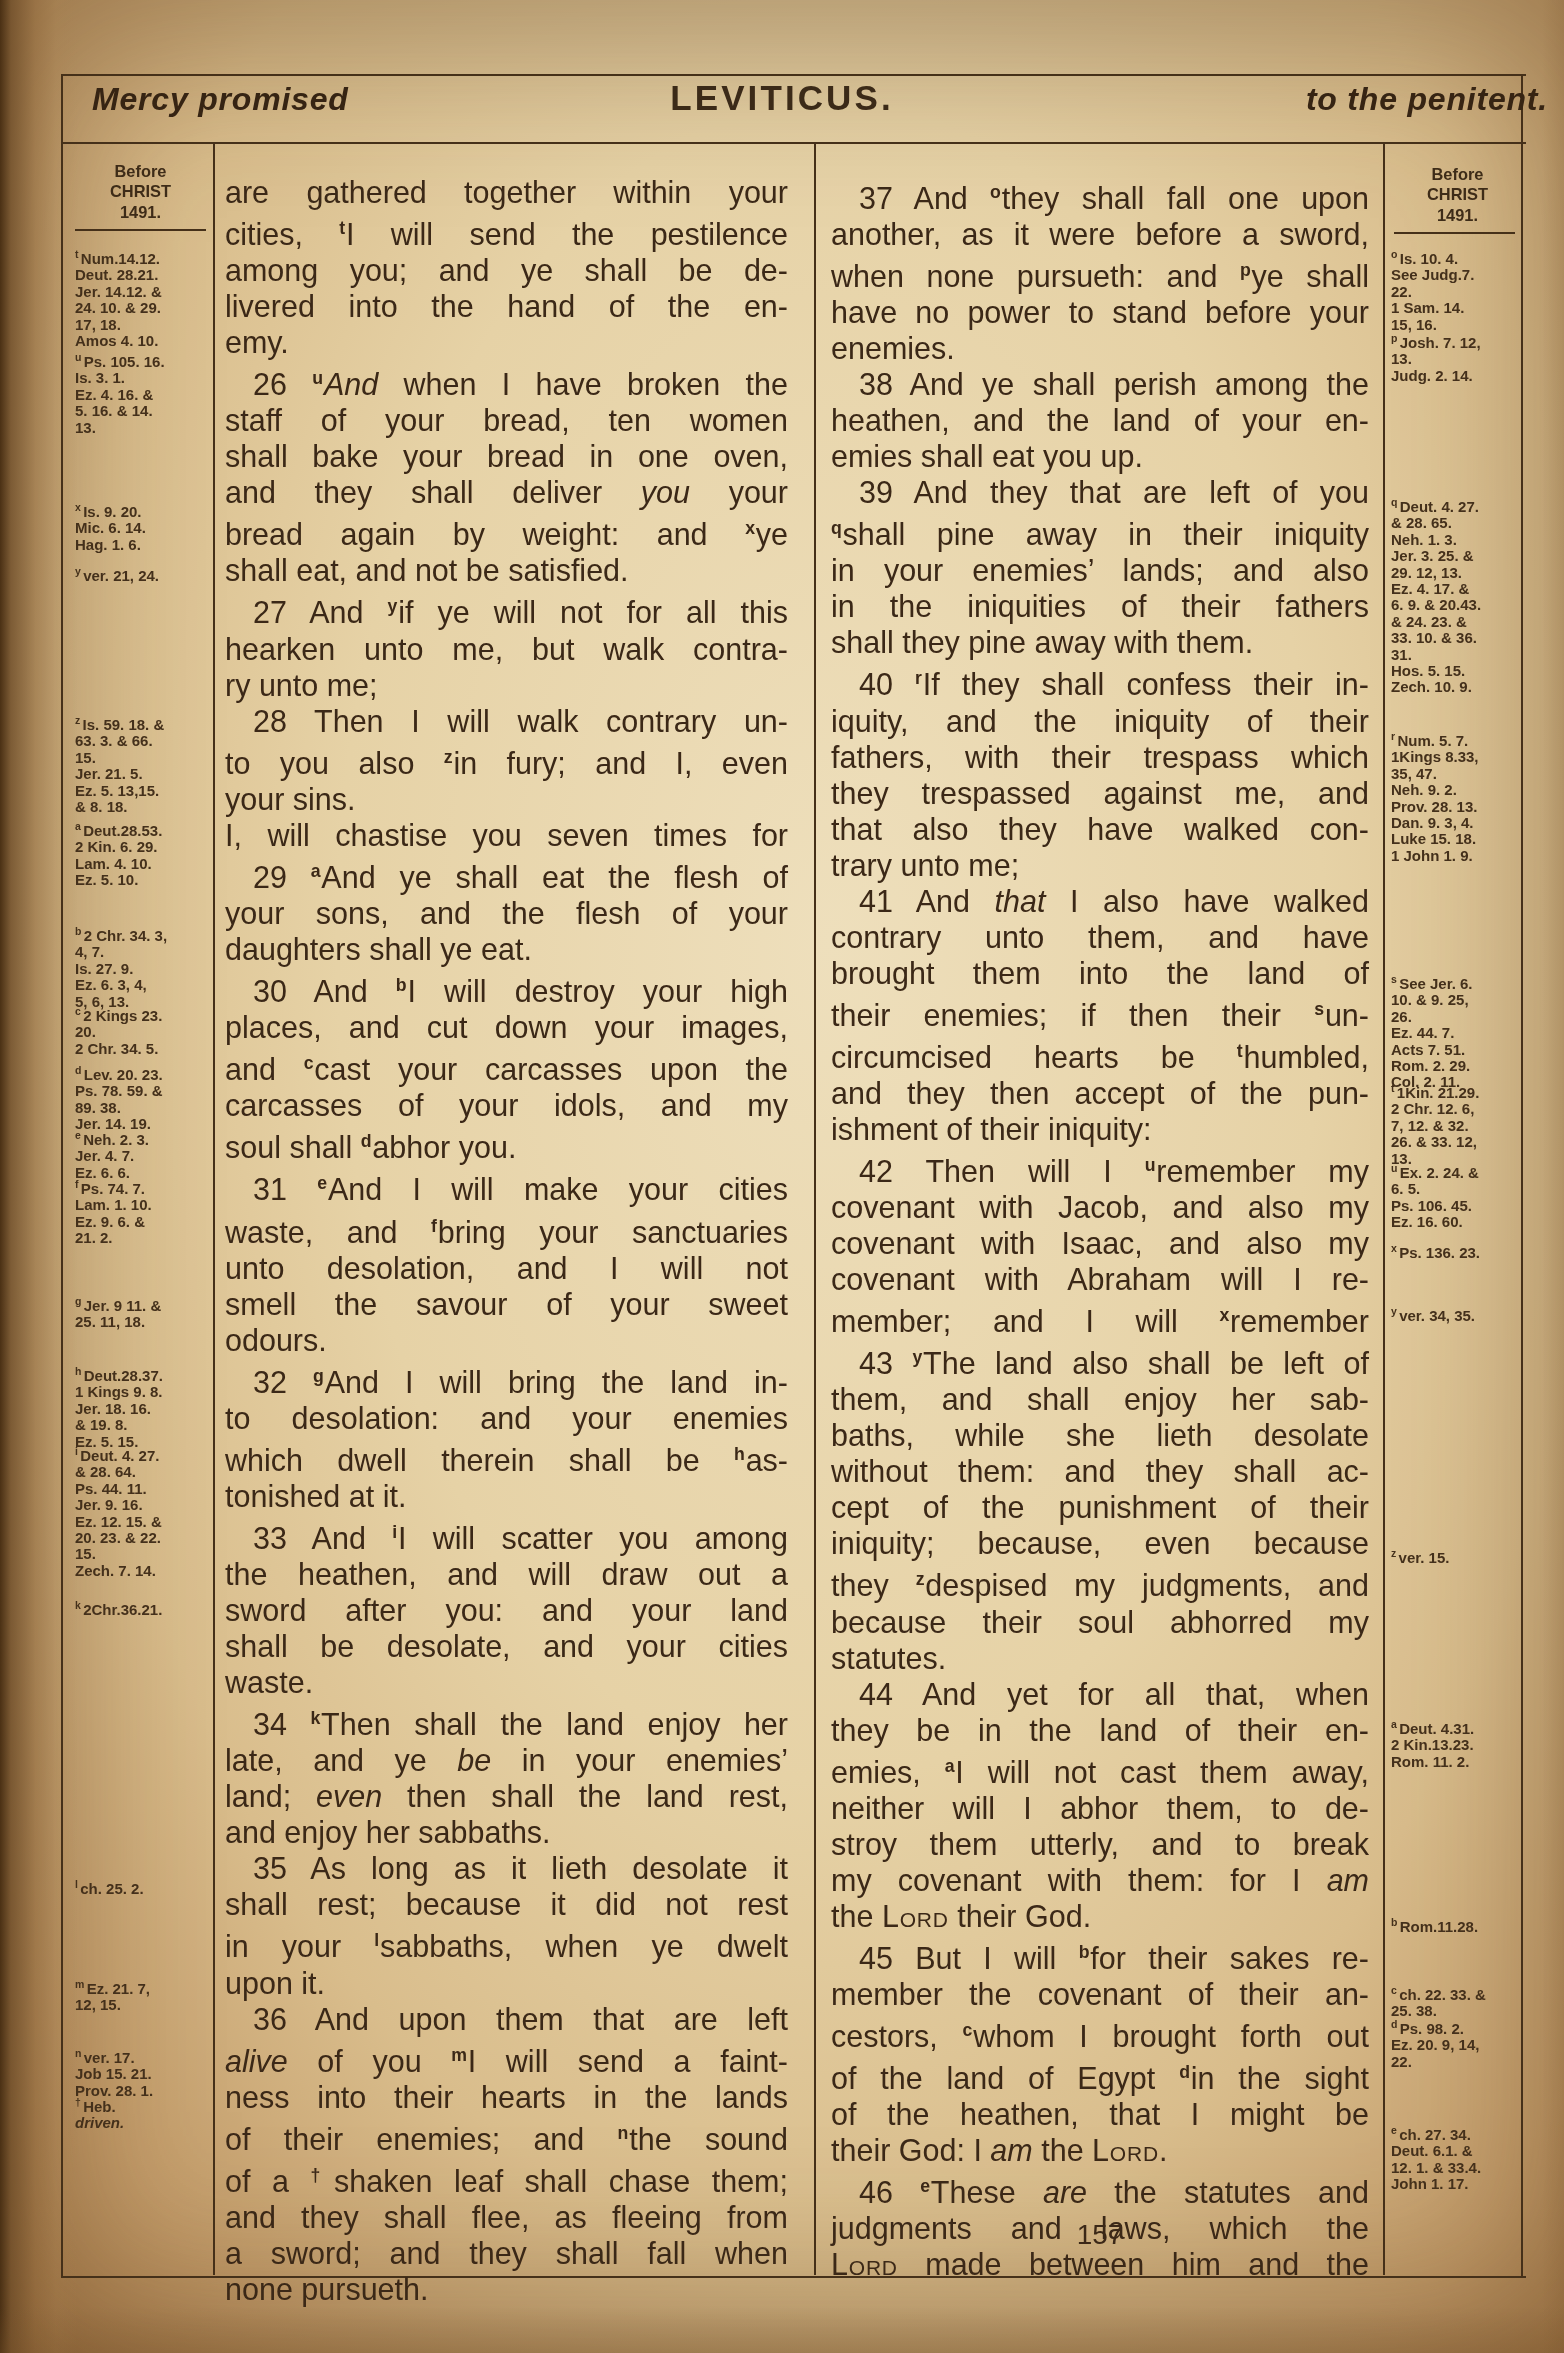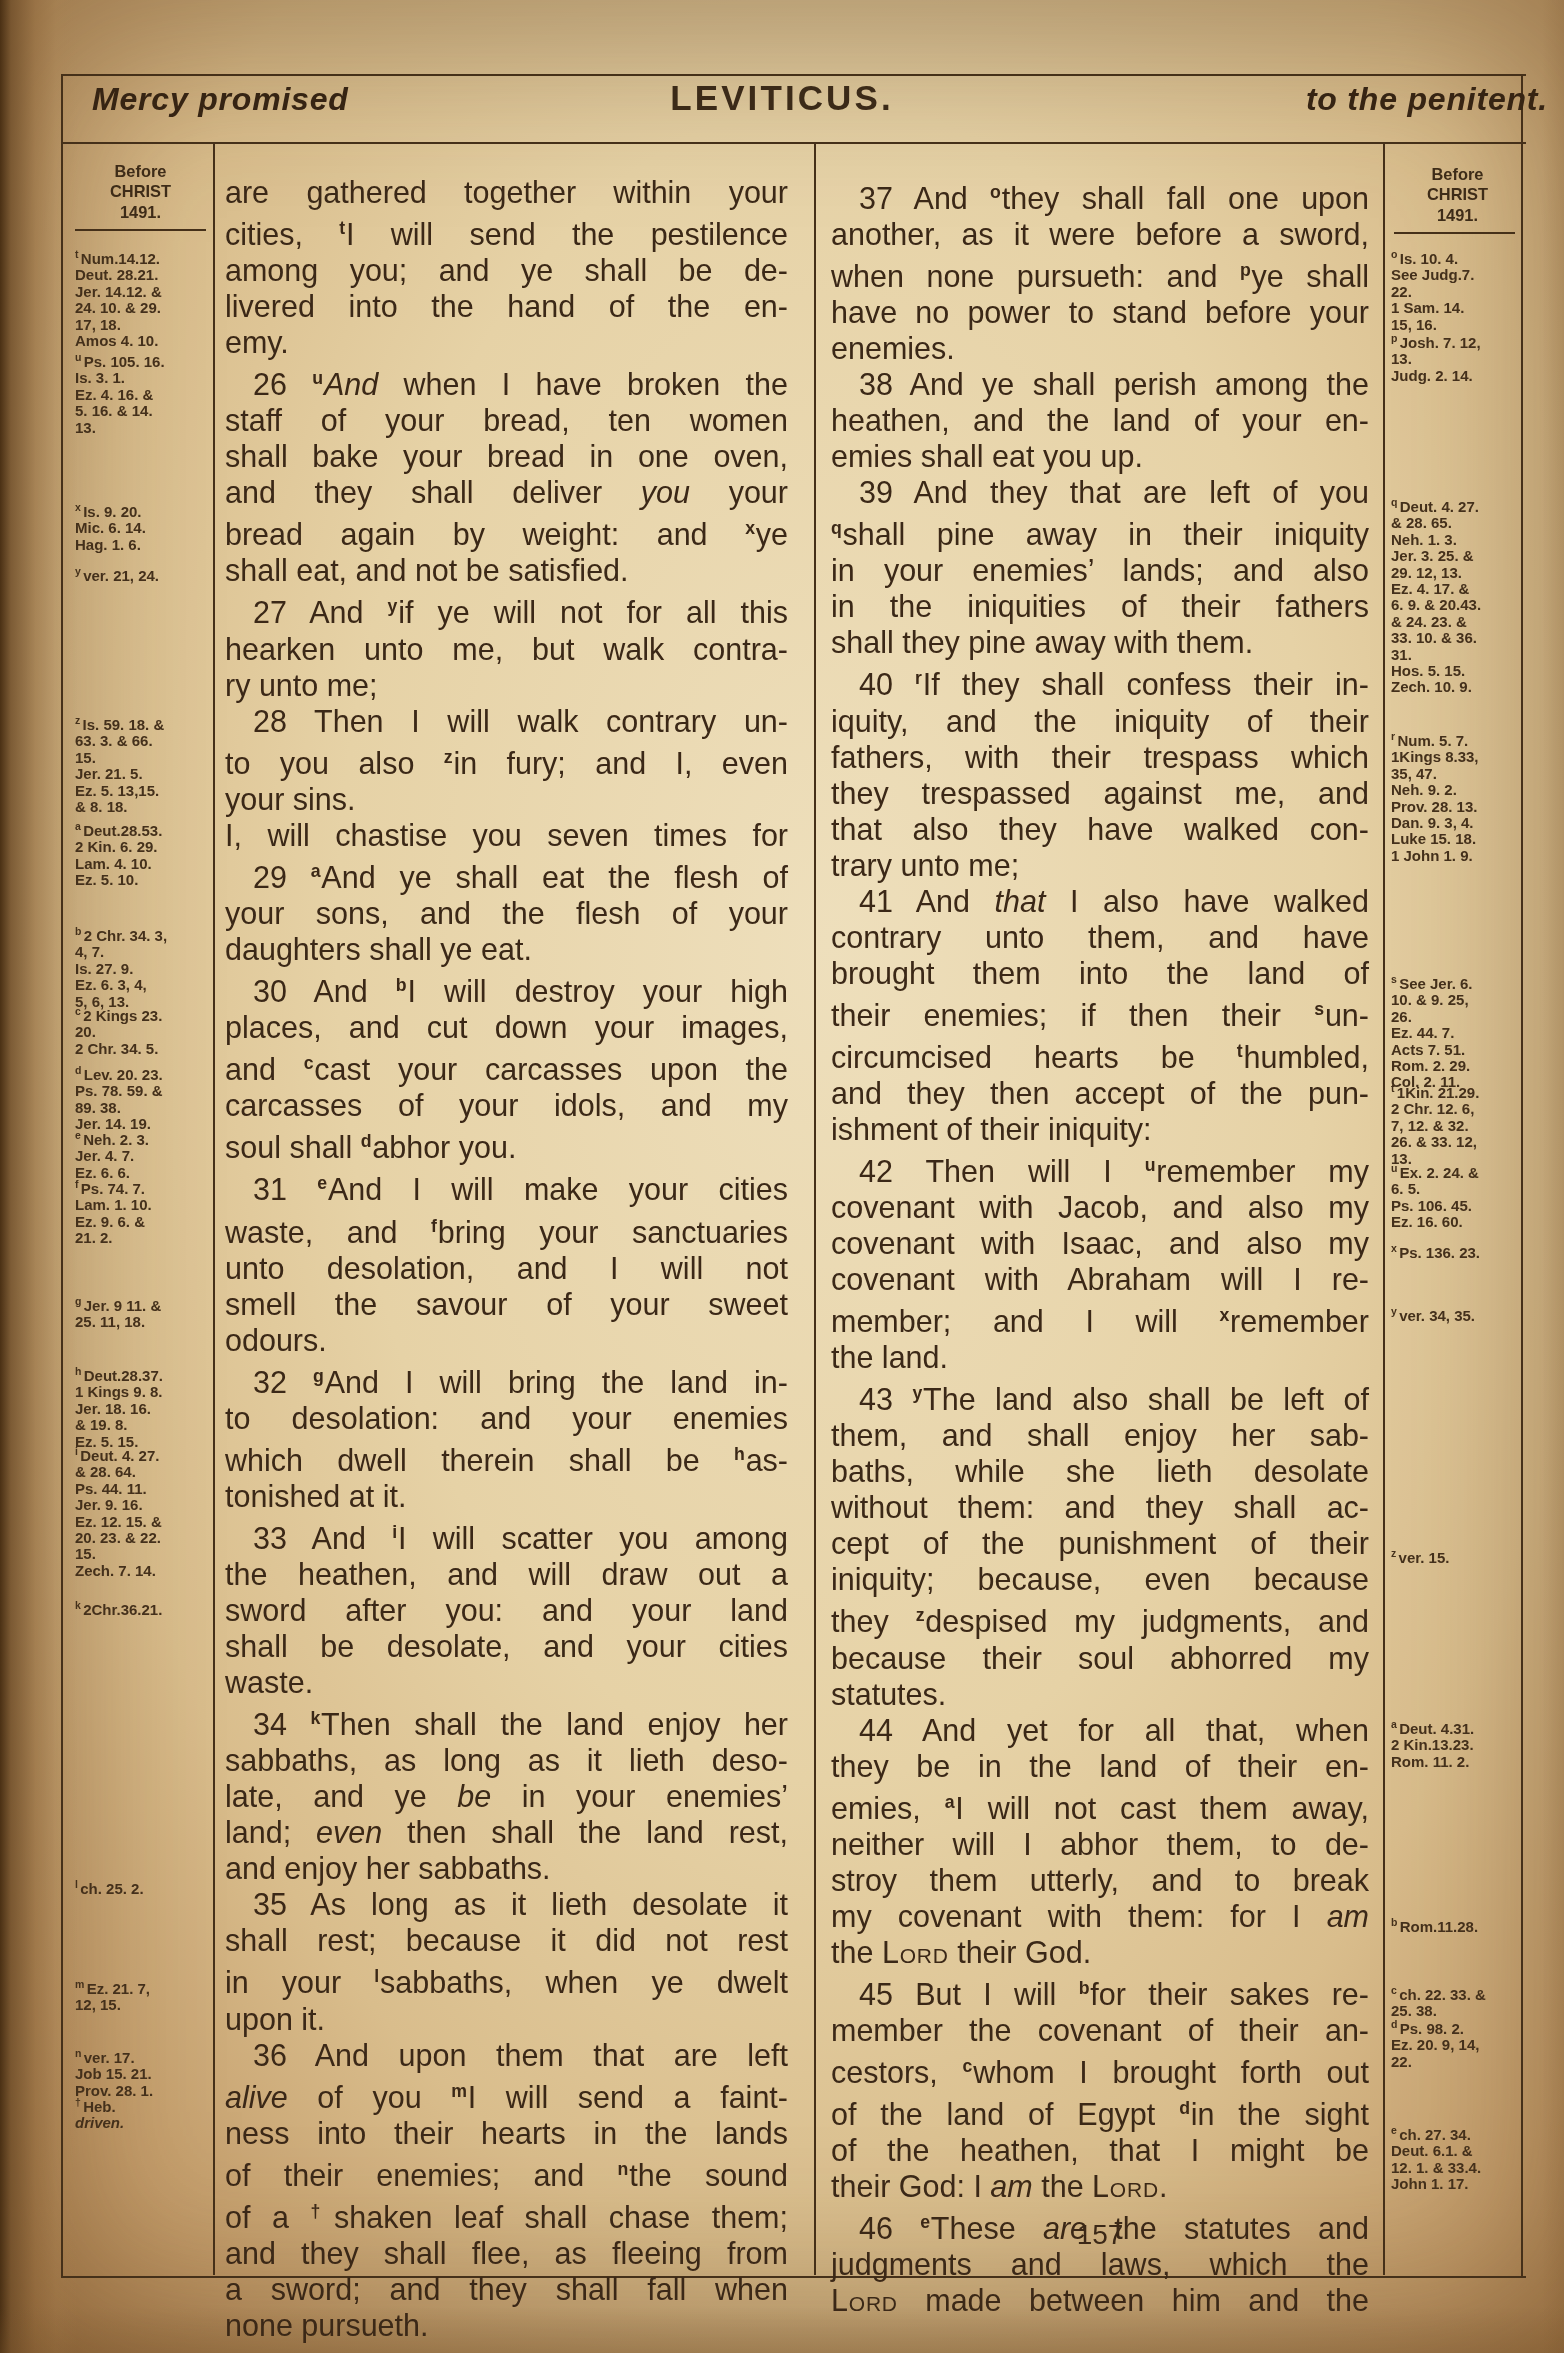--- a/index.html
+++ b/index.html
@@ -322,21 +322,20 @@
       </div>
       <div class="para">
         <div class="tl ind">33 And <sup class="ref">i</sup>I will scatter you among</div>
         <div class="tl">the heathen, and will draw out a</div>
         <div class="tl">sword after you: and your land</div>
         <div class="tl">shall be desolate, and your cities</div>
         <div class="tl last">waste.</div>
       </div>
       <div class="para">
         <div class="tl ind">34 <sup class="ref">k</sup>Then shall the land enjoy her</div>
-        <div class="tl">sabbaths, as long as it lieth deso-</div>
         <div class="tl">late, and ye <i>be</i> in your enemies’</div>
         <div class="tl">land; <i>even</i> then shall the land rest,</div>
         <div class="tl last">and enjoy her sabbaths.</div>
       </div>
       <div class="para">
         <div class="tl ind">35 As long as it lieth desolate it</div>
         <div class="tl">shall rest; because it did not rest</div>
         <div class="tl">in your <sup class="ref">l</sup>sabbaths, when ye dwelt</div>
         <div class="tl last">upon it.</div>
       </div>
@@ -387,21 +386,20 @@
         <div class="tl">circumcised hearts be <sup class="ref">t</sup>humbled,</div>
         <div class="tl">and they then accept of the pun-</div>
         <div class="tl last">ishment of their iniquity:</div>
       </div>
       <div class="para">
         <div class="tl ind">42 Then will I <sup class="ref">u</sup>remember my</div>
         <div class="tl">covenant with Jacob, and also my</div>
         <div class="tl">covenant with Isaac, and also my</div>
         <div class="tl">covenant with Abraham will I re-</div>
         <div class="tl">member; and I will <sup class="ref">x</sup>remember</div>
-        <div class="tl last">the land.</div>
       </div>
       <div class="para">
         <div class="tl ind">43 <sup class="ref">y</sup>The land also shall be left of</div>
         <div class="tl">them, and shall enjoy her sab-</div>
         <div class="tl">baths, while she lieth desolate</div>
         <div class="tl">without them: and they shall ac-</div>
         <div class="tl">cept of the punishment of their</div>
         <div class="tl">iniquity; because, even because</div>
         <div class="tl">they <sup class="ref">z</sup>despised my judgments, and</div>
         <div class="tl">because their soul abhorred my</div>

